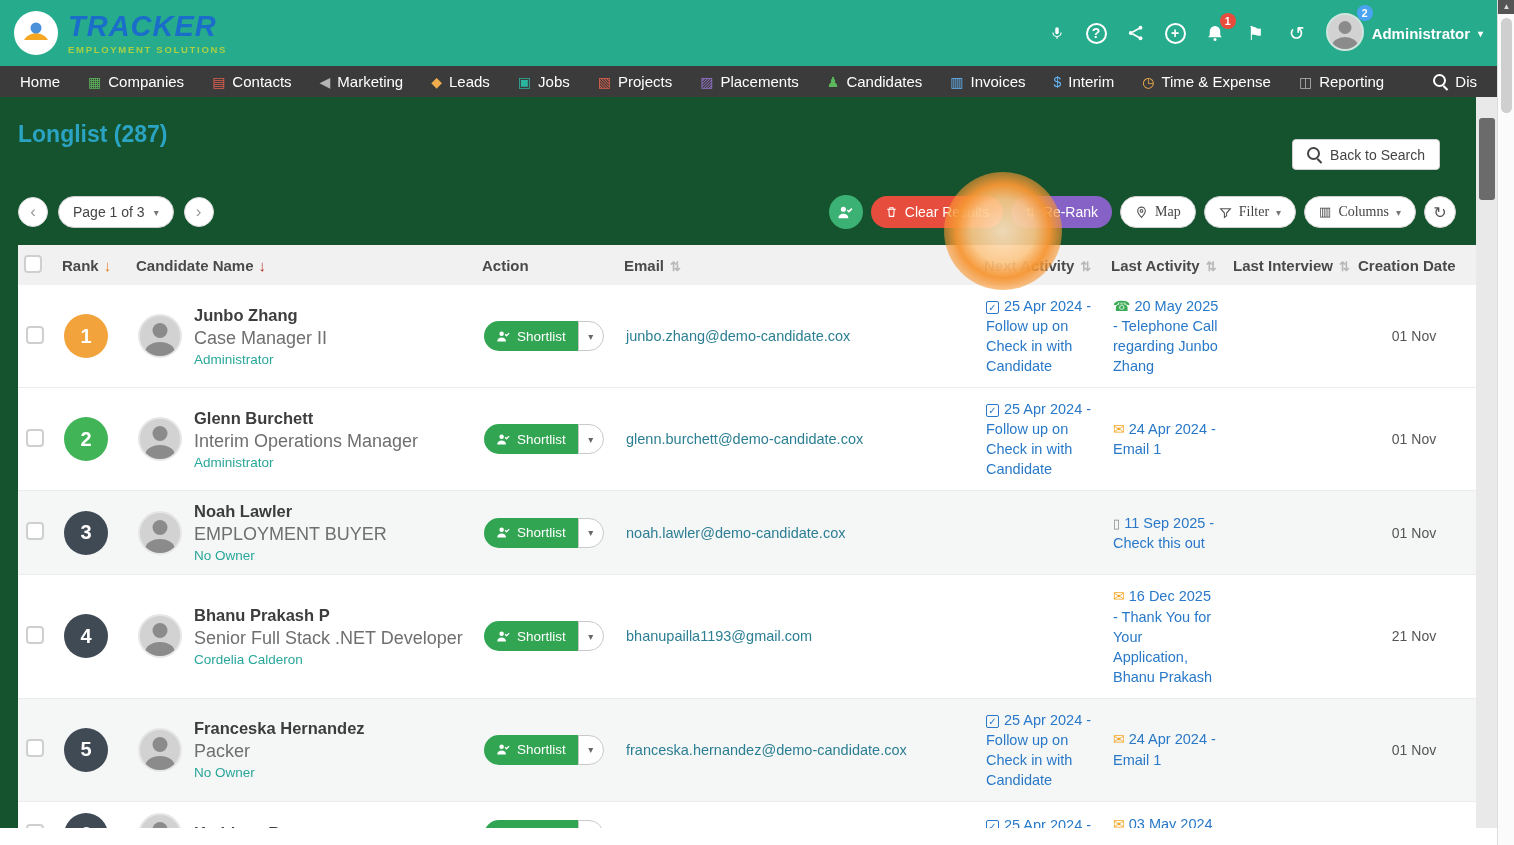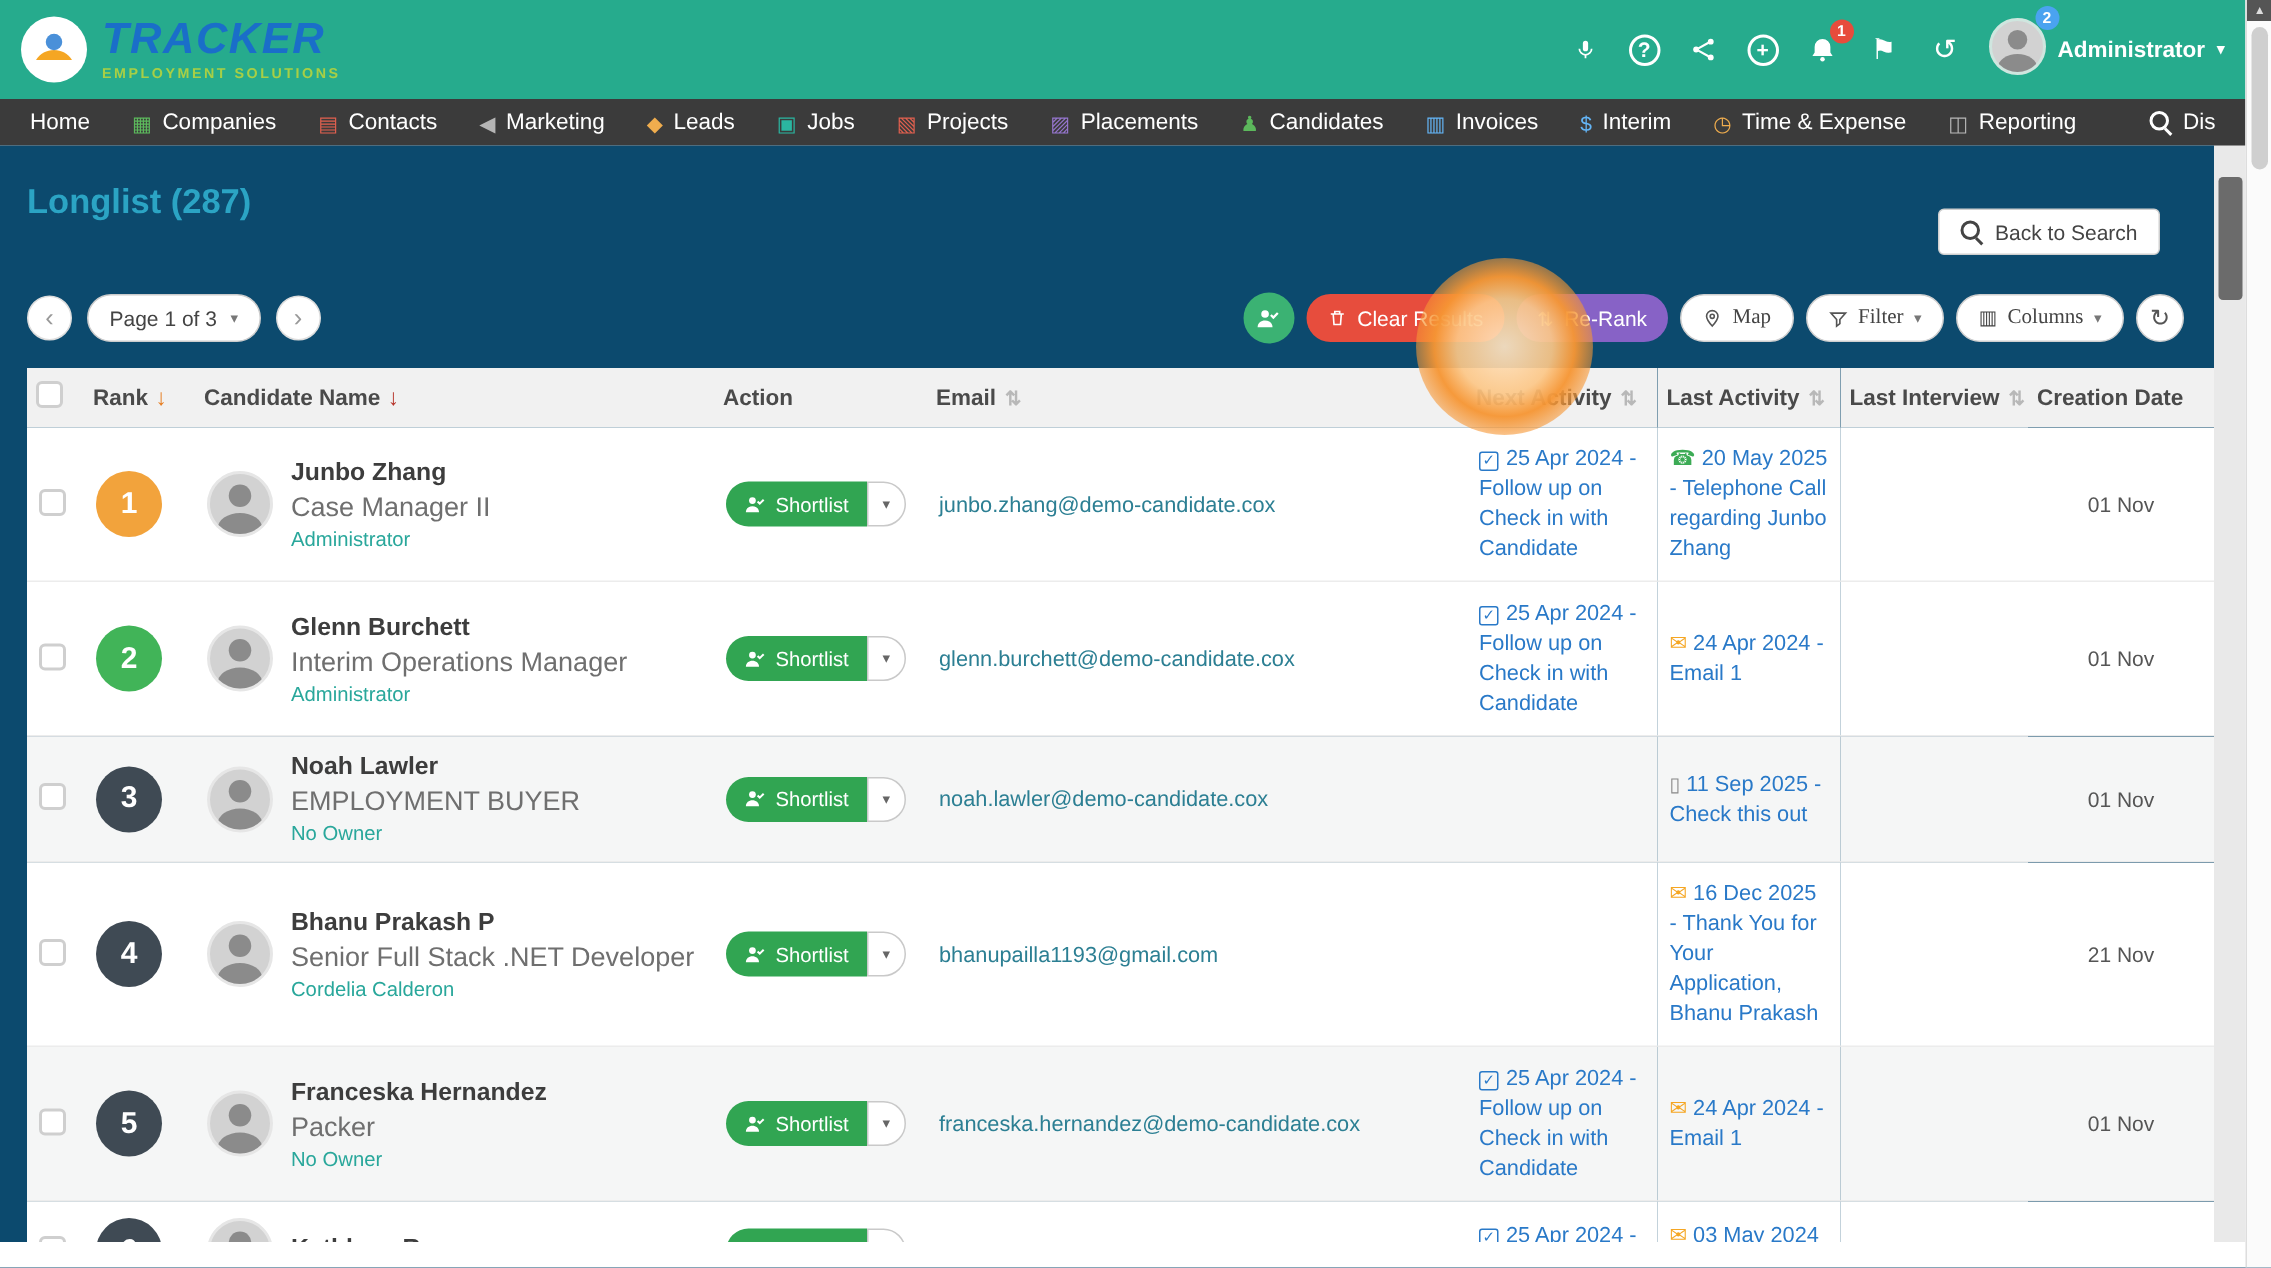--- a/index.html
+++ b/index.html
@@ -32,21 +32,21 @@
   .nav-item { display:flex; align-items:center; gap:7px; color:#fff; font-size:15px; padding:0 14px; cursor:pointer; height:48px; }
   .nav-item:last-child { margin-left:auto; }
   .nav-ico { font-size:14px; line-height:1; }
 
   
   .mag { position:relative; width:15px; height:15px; display:inline-block; }
   .mag::before { content:""; position:absolute; top:0; left:0; width:9px; height:9px; border:2px solid currentColor; border-radius:50%; }
   .mag::after { content:""; position:absolute; left:11px; top:11px; width:6px; height:2.4px; background:currentColor; transform:rotate(45deg); transform-origin:0 0; }
 
   
-  .content { position:relative; width:1476px; height:731px; background:#0c4a6e; overflow:hidden; }
+  .content { position:relative; width:1476px; height:731px; background:#14532d; overflow:hidden; }
   .page-title { color:#2ba4c4; font-size:23px; font-weight:bold; padding:24px 0 0 18px; }
   .back-btn { position:absolute; top:42px; right:36px; height:31px; display:flex; align-items:center; gap:8px; padding:0 14px; border:1px solid #cfcfcf; border-radius:4px; background:#fff; font-size:14px; color:#444; }
 
   .toolbar { display:flex; align-items:center; margin:47px 20px 0 18px; }
   .pager { display:flex; align-items:center; gap:10px; }
   .pg-arrow { width:30px; height:30px; border:1px solid #ddd; border-radius:15px; background:#fff; color:#999; font-size:17px; display:flex; align-items:center; justify-content:center; }
   .pg-select { height:32px; border:1px solid #ccc; border-radius:16px; padding:0 14px; display:flex; align-items:center; gap:9px; font-size:14px; color:#444; background:#fff; cursor:pointer; }
   .actions { margin-left:auto; display:flex; align-items:center; gap:8px; }
   .btn { height:32px; border:none; border-radius:16px; display:flex; align-items:center; gap:7px; padding:0 14px; font-size:14px; }
   .btn.green-circle { width:34px; height:34px; border-radius:50%; background:#3bb273; padding:0; justify-content:center; }

